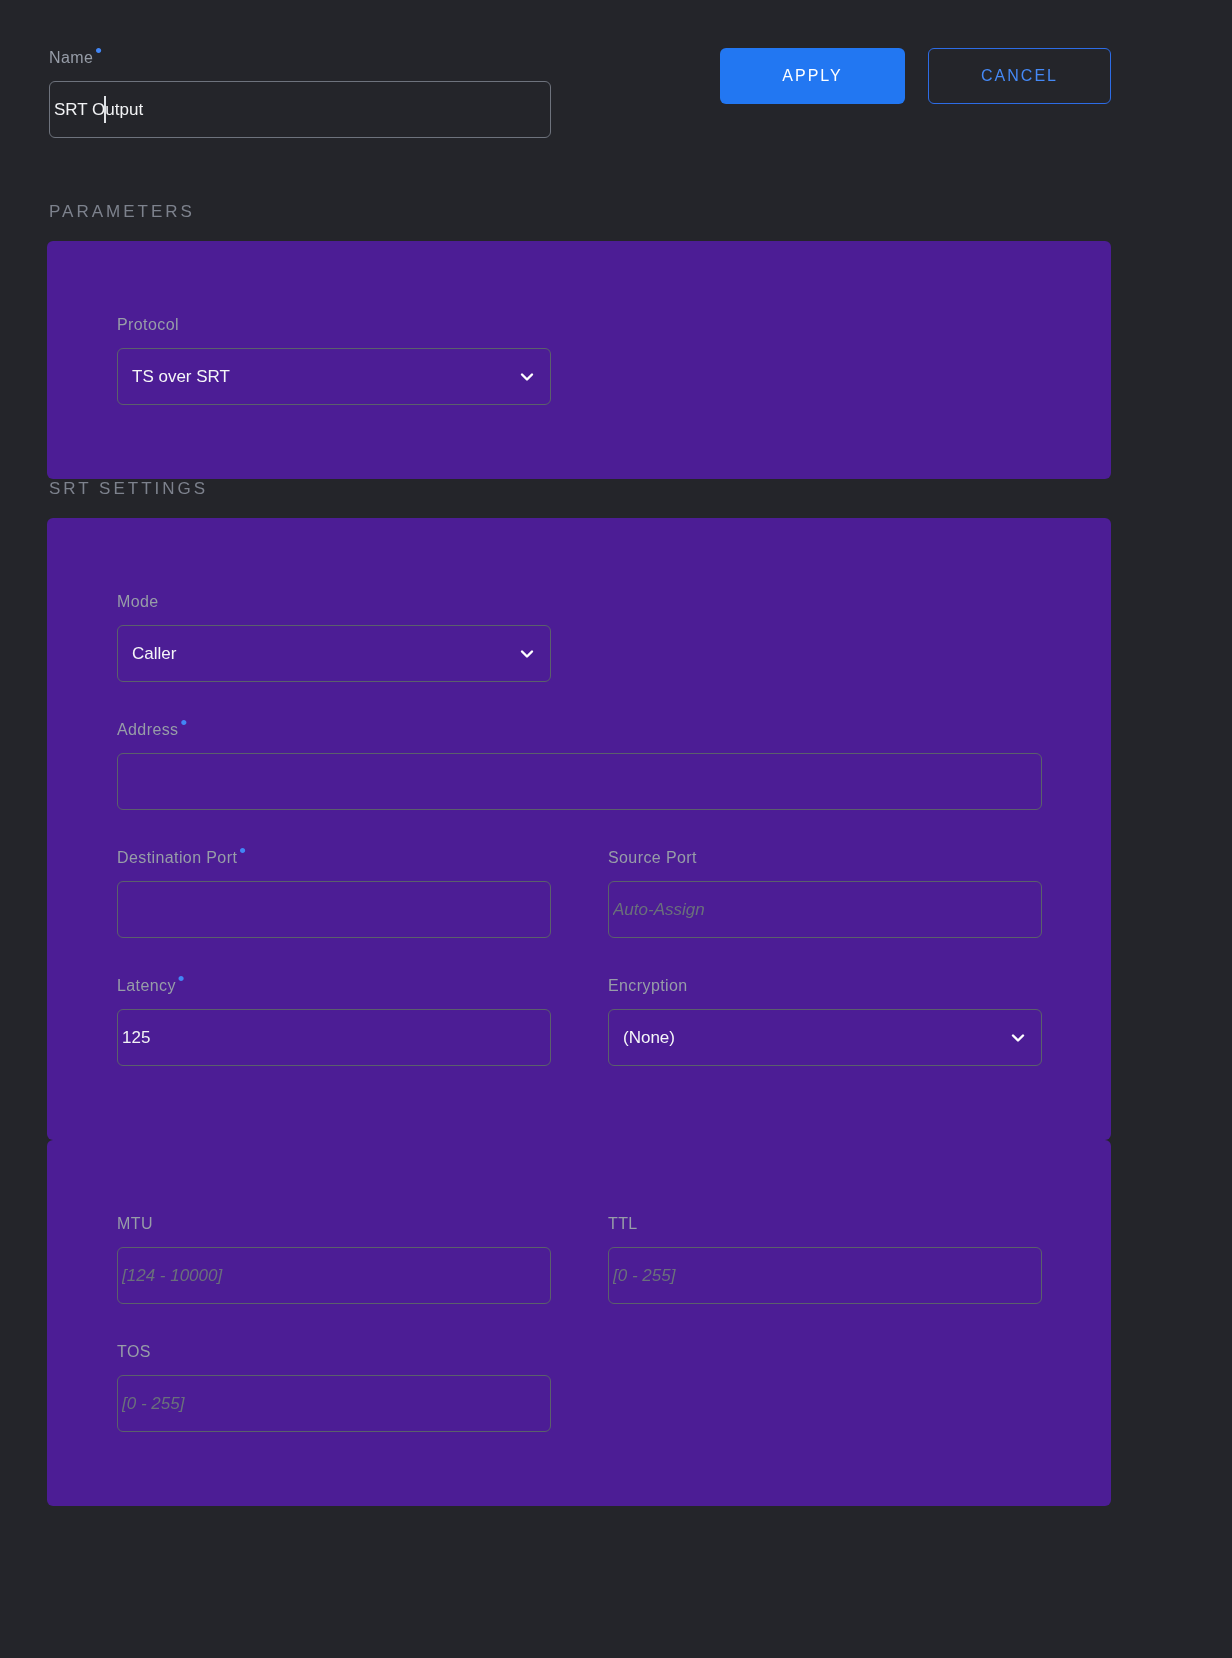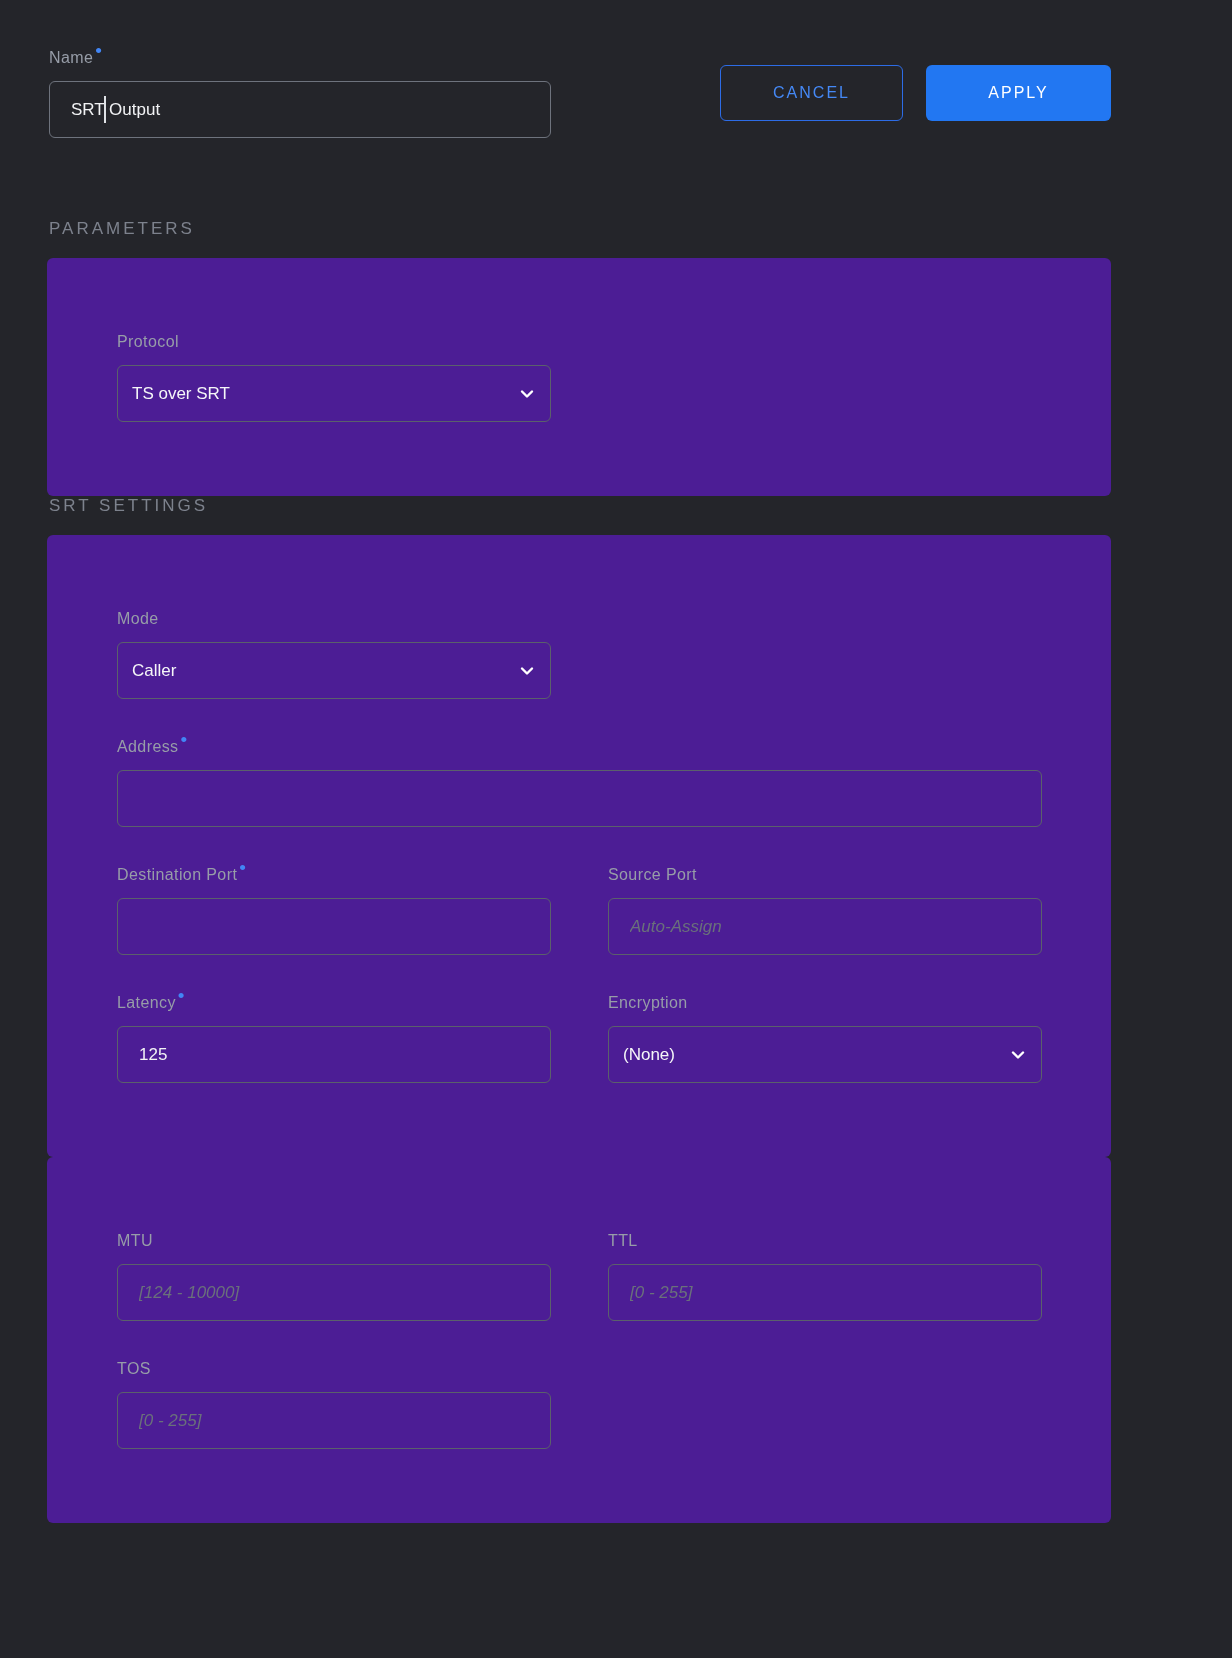--- a/index.html
+++ b/index.html
@@ -15,21 +15,21 @@
   .content {
     margin-left: 49px;
     width: 1062px; 
   }
 
   
   .top-row {
     padding-top: 48px;
     display: flex;
     justify-content: space-between;
-    align-items: center;
+    align-items: flex-start;
   }
   .name-group { width: 502px; }
   .field-label {
     color: #979da8;
     font-size: 16px;
     line-height: 20px;
     letter-spacing: 0.4px;
     margin-bottom: 13px;
   }
   .req-dot {
@@ -42,21 +42,21 @@
   .input-wrap { position: relative; }
   .text-input {
     width: 100%;
     height: 57px;
     background: transparent;
     border: 1px solid #5b606b;
     border-radius: 6px;
     color: #f2f3f5;
     font-size: 17px;
     font-family: "Liberation Sans", "DejaVu Sans", sans-serif;
-    padding: 0 21px;
+    padding: 0 4px;
     outline: none;
   }
   .text-input::placeholder {
     color: #6a707b;
     font-style: italic;
     opacity: 1;
   }
   .name-wrap .text-input { border-color: #6e737d; }
   .caret {
     position: absolute;
@@ -93,21 +93,21 @@
   }
 
   
   .section-title {
     color: #7d828d;
     font-size: 17px;
     line-height: 20px;
     letter-spacing: 3px;
     margin-bottom: 19px;
   }
-  .section-title.first { margin-top: 81px; }
+  .section-title.first { margin-top: 64px; }
   .section-title.mid   { }
 
   .panel {
     width: 1064px;
     margin-left: -2px; 
     background: #4c1d95;
     border-radius: 6px;
     padding: 74px 69px 74px 70px;
   }
   .field-row {
@@ -144,22 +144,22 @@
     <div class="name-group">
       <div class="field-label">
         <span>Name</span><span class="req-dot">•</span>
       </div>
       <div class="input-wrap name-wrap">
         <input class="text-input" type="text" value="SRT Output" style="">
         <div class="caret"></div>
       </div>
     </div>
     <div class="buttons">
+      <button class="btn btn-apply">APPLY</button>
       <button class="btn btn-cancel">CANCEL</button>
-      <button class="btn btn-apply">APPLY</button>
     </div>
   </div>
 
   <div class="section-title first">PARAMETERS</div>
   <div class="panel">
     <div class="field-row">
       <div class="field-group">
         <div class="field-label">Protocol</div>
         <div class="select-box">
           <span class="select-value">TS over SRT</span>

